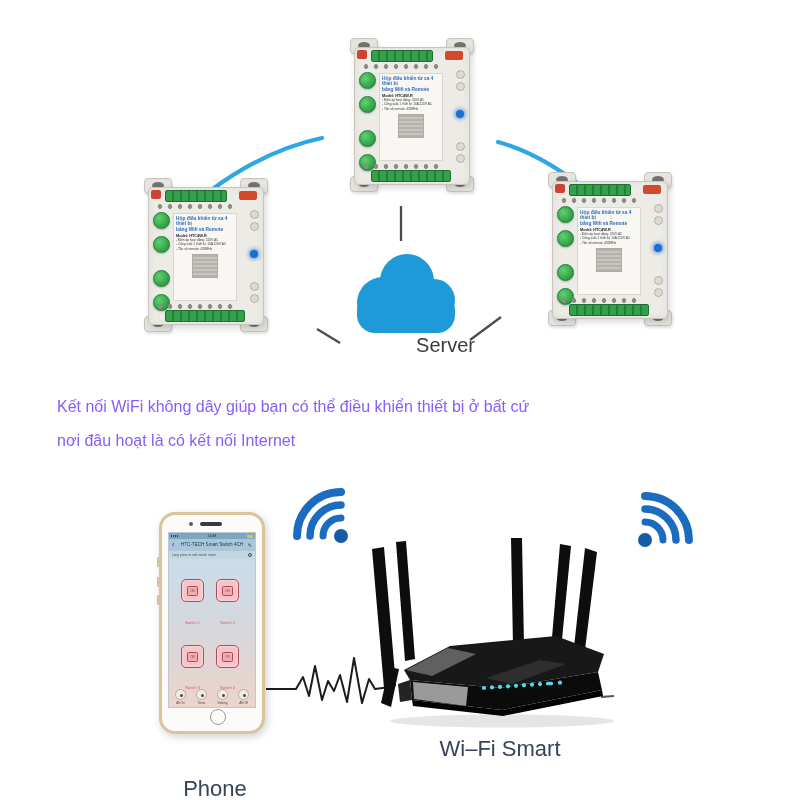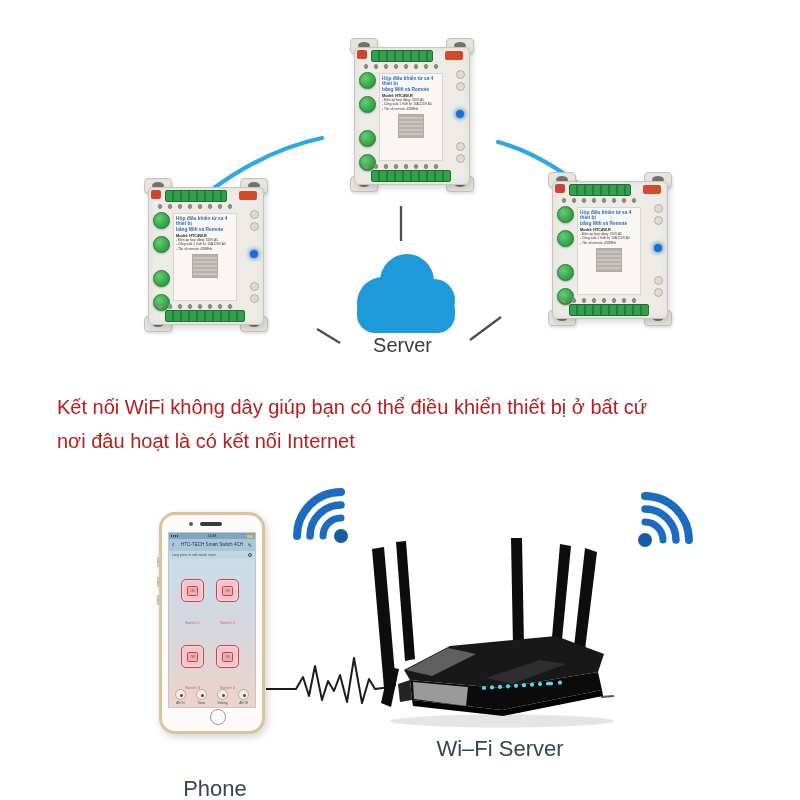--- a/index.html
+++ b/index.html
@@ -31,22 +31,22 @@
   .dlabel .t{font-size:4.8px;line-height:5.4px;font-weight:bold;color:#2f6db8;}
   .dlabel .m{font-size:3.8px;line-height:4.6px;font-weight:bold;color:#222;margin-top:1.5px;}
   .dlabel .s{font-size:3.2px;line-height:4.1px;color:#3a3a3a;}
   .dqr{width:24px;height:22px;margin:3px auto 0;background:repeating-linear-gradient(0deg,#b5b2ac 0 2px,#c9c6c0 2px 4px);border:1px solid #aeaba5;}
   .dside{position:absolute;right:2px;top:22px;width:14px;height:100px;}
   .sdot{position:absolute;left:3px;width:7px;height:7px;border-radius:50%;background:#ddd9d3;border:1px solid #b3b0aa;}
   .sdot.d1{top:0;} .sdot.d2{top:12px;} .sdot.d3{top:72px;} .sdot.d4{top:84px;}
   .dled{position:absolute;left:3px;top:40px;width:8px;height:8px;border-radius:50%;background:#1b6fd0;box-shadow:0 0 4px 1px rgba(27,111,208,.8);}
 
   
-  .server-label{position:absolute;left:330px;top:334px;width:145px;text-align:center;font-size:20px;color:#3b3b3b;}
-  .paragraph{position:absolute;left:57px;top:390px;width:700px;font-size:20px;line-height:34px;color:#b91c1c;}
+  .server-label{position:absolute;left:330px;top:334px;width:145px;text-align:right;font-size:20px;color:#3b3b3b;}
+  .paragraph{position:absolute;left:57px;top:390px;width:700px;font-size:16px;line-height:34px;color:#8b5cf6;}
   .caption{position:absolute;font-size:22px;color:#36435a;text-align:center;}
   .caption.phone-label{left:155px;top:776px;width:120px;}
   .caption.router-label{left:400px;top:736px;width:200px;}
 
   
   .phone{position:absolute;left:159px;top:512px;width:100px;height:216px;background:#fcfbf9;border:3px solid #d9c39a;border-radius:16px;box-shadow:2px 3px 8px rgba(0,0,0,.18);}
   .ph-cam{position:absolute;left:27px;top:7px;width:4px;height:4px;border-radius:50%;background:#5a5a60;}
   .ph-spk{position:absolute;left:38px;top:7px;width:22px;height:4px;border-radius:2px;background:#3a3a40;}
   .ph-nub{position:absolute;left:-5px;width:3px;height:10px;background:#d9c39a;border-radius:1px;}
   .ph-nub.n1{top:42px;} .ph-nub.n2{top:62px;} .ph-nub.n3{top:80px;}
@@ -332,15 +332,15 @@
         <div class="actlab a1">All On</div>
         <div class="actlab a2">Timer</div>
         <div class="actlab a3">Setting</div>
         <div class="actlab a4">All Off</div>
       </div>
     </div>
     <div class="home"></div>
   </div>
 
   <div class="caption phone-label">Phone</div>
-  <div class="caption router-label">Wi–Fi Server</div>
+  <div class="caption router-label">Wi–Fi Smart</div>
 
 </div>
 
 </body></html>

